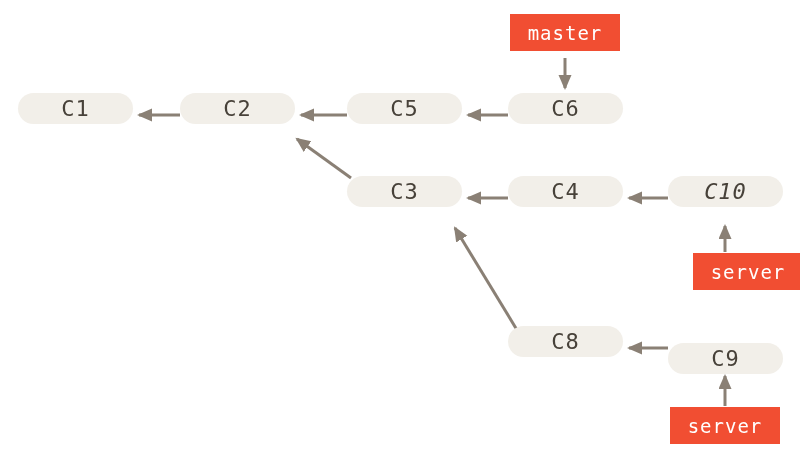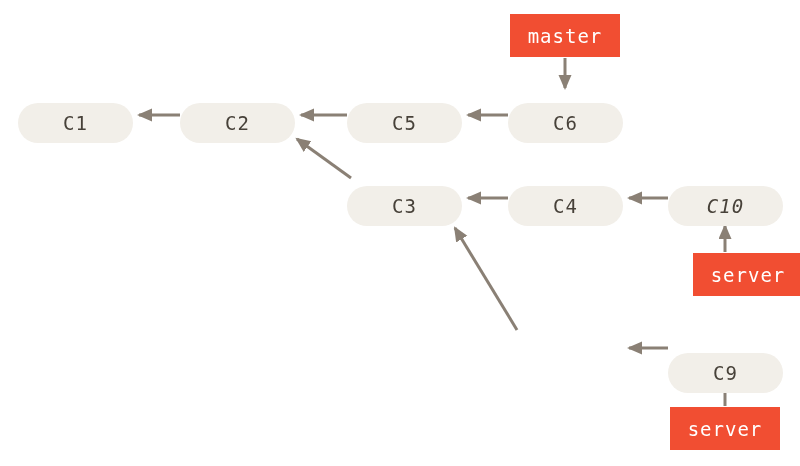--- a/index.html
+++ b/index.html
@@ -22,36 +22,35 @@
     width: 800px;
     height: 466px;
   }
   .edges line {
     stroke: #8A8075;
     stroke-width: 3;
   }
   .node {
     position: absolute;
     width: 115px;
-    height: 40px;
+    height: 31px;
     background: #F2EFE9;
     border-radius: 22px;
     display: flex;
     align-items: center;
     justify-content: center;
     color: #474139;
-    font-size: 19px;
+    font-size: 22px;
     letter-spacing: 1px;
     box-sizing: border-box;
-    margin-top: 10px;
   }
   .branch {
     position: absolute;
     width: 110px;
-    height: 43px;
+    height: 37px;
     background: #F14E32;
     display: flex;
     align-items: center;
     justify-content: center;
     color: #FFFFFF;
     font-size: 19px;
     letter-spacing: 1px;
     box-sizing: border-box;
   }
 </style>
@@ -107,17 +106,18 @@
   <div class="node" style="left:180px; top:93px;">C2</div>
   <div class="node" style="left:347px; top:93px;">C5</div>
   <div class="node" style="left:508px; top:93px;text-align:center;">C6</div>
 
   <div class="node" style="left:347px; top:176px;">C3</div>
   <div class="node" style="left:508px; top:176px;">C4</div>
   <div class="node" style="left:668px; top:176px;font-style:italic;">C10</div>
 
   <div class="branch" style="left:693px; top:253px;">server</div>
 
+  <div class="node" style="left:508px; top:326px;">C8</div>
   <div class="node" style="left:668px; top:343px;">C9</div>
 
   <div class="branch" style="left:670px; top:407px;">server</div>
 
 </div>
 
 </body></html>

